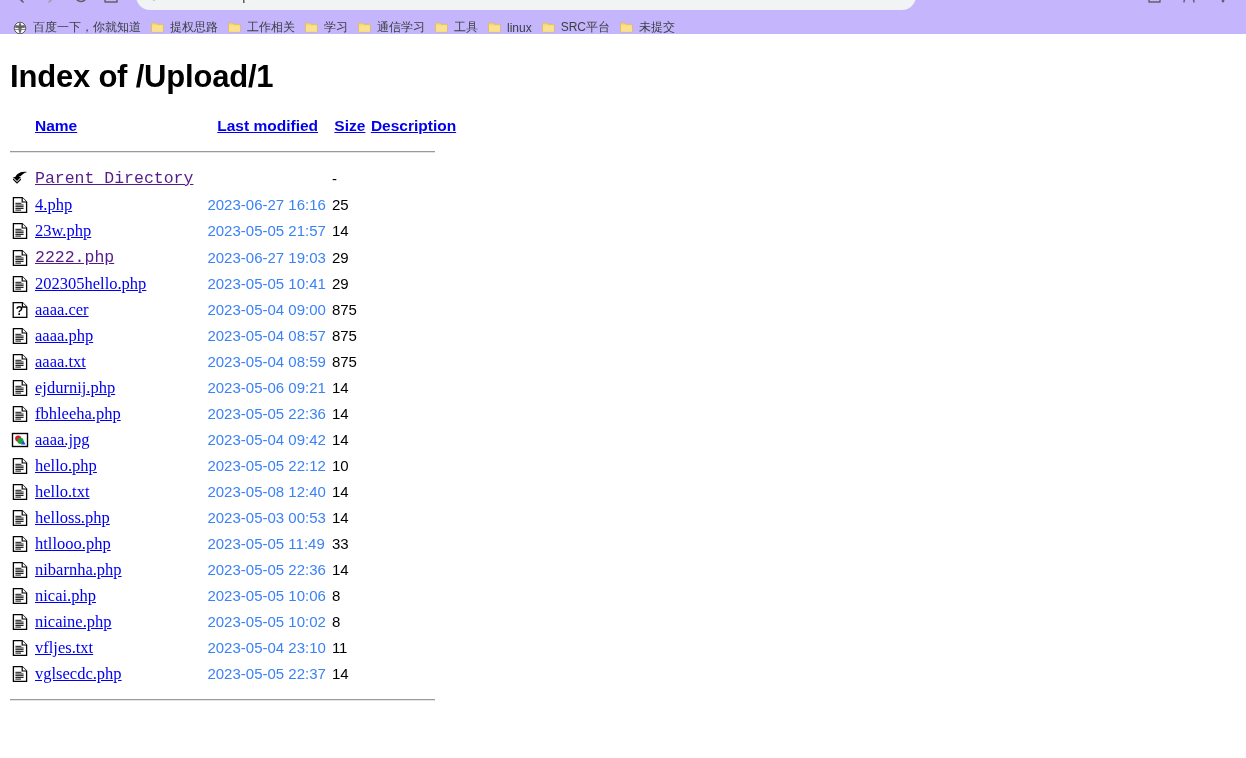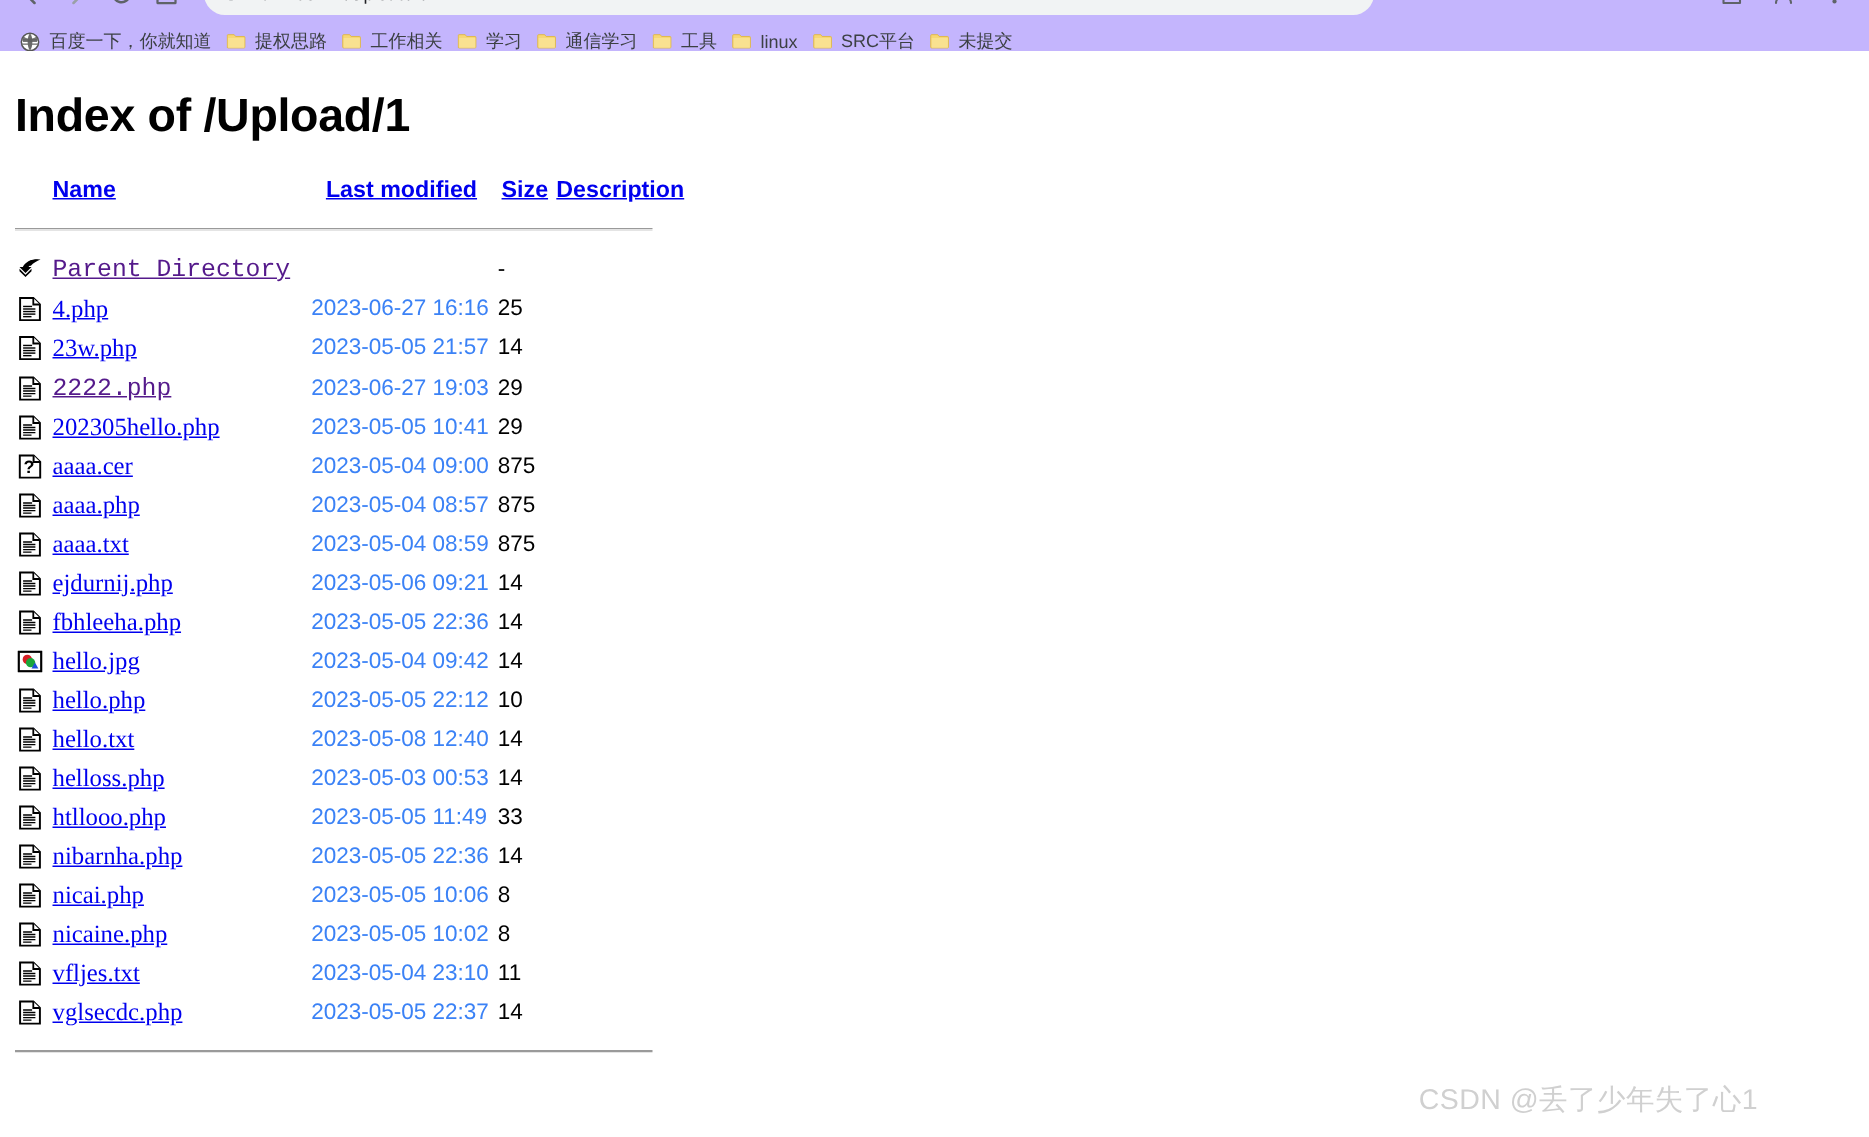--- a/index.html
+++ b/index.html
@@ -571,21 +571,21 @@
           <td class="col-icon icon-cell">
             <svg width="20" height="20" viewBox="0 0 20 20">
               <rect x="2.5" y="3.5" width="15" height="13" fill="#ffffff" stroke="#000000" stroke-width="1.2"></rect>
               <rect x="4.2" y="5.2" width="11.6" height="9.6" fill="#ffffff"></rect>
               <circle cx="8.2" cy="8.6" r="3.1" fill="#d61f26"></circle>
               <circle cx="10.4" cy="10.8" r="3.1" fill="#1aa63a"></circle>
               <path d="M11 14.6 L15.6 14.6 L13.3 10.6 Z" fill="#1f4fd8"></path>
               <rect x="2.5" y="3.5" width="15" height="13" fill="none" stroke="#000000" stroke-width="1.2"></rect>
             </svg>
           </td>
-          <td class="col-name"><a href="#">hello.jpg</a></td>
+          <td class="col-name"><a href="#">aaaa.jpg</a></td>
           <td class="col-mod">2023-05-04 09:42</td>
           <td class="col-size">14</td>
           <td class="col-desc"></td>
         </tr>
         <tr>
           <td class="col-icon icon-cell">
             <svg width="20" height="20" viewBox="0 0 20 20">
               <path d="M3.4 2.6 H12.2 L16.6 7 V17.4 H3.4 Z" fill="#ffffff" stroke="#000000" stroke-width="1.3"></path>
               <path d="M12.2 2.6 V7 H16.6" fill="#ffffff" stroke="#000000" stroke-width="1.2"></path>
               <g stroke="#000000" stroke-width="0.95">
@@ -757,14 +757,13 @@
       </tbody>
     <tfoot>
       <tr class="rule-row">
         <td colspan="5">
             <div class="rule"></div>
           </td>
       </tr>
     </tfoot>
   </table>
 
-  <div id="watermark">CSDN @丢了少年失了心1</div>
 </div>
 
 </body></html>

